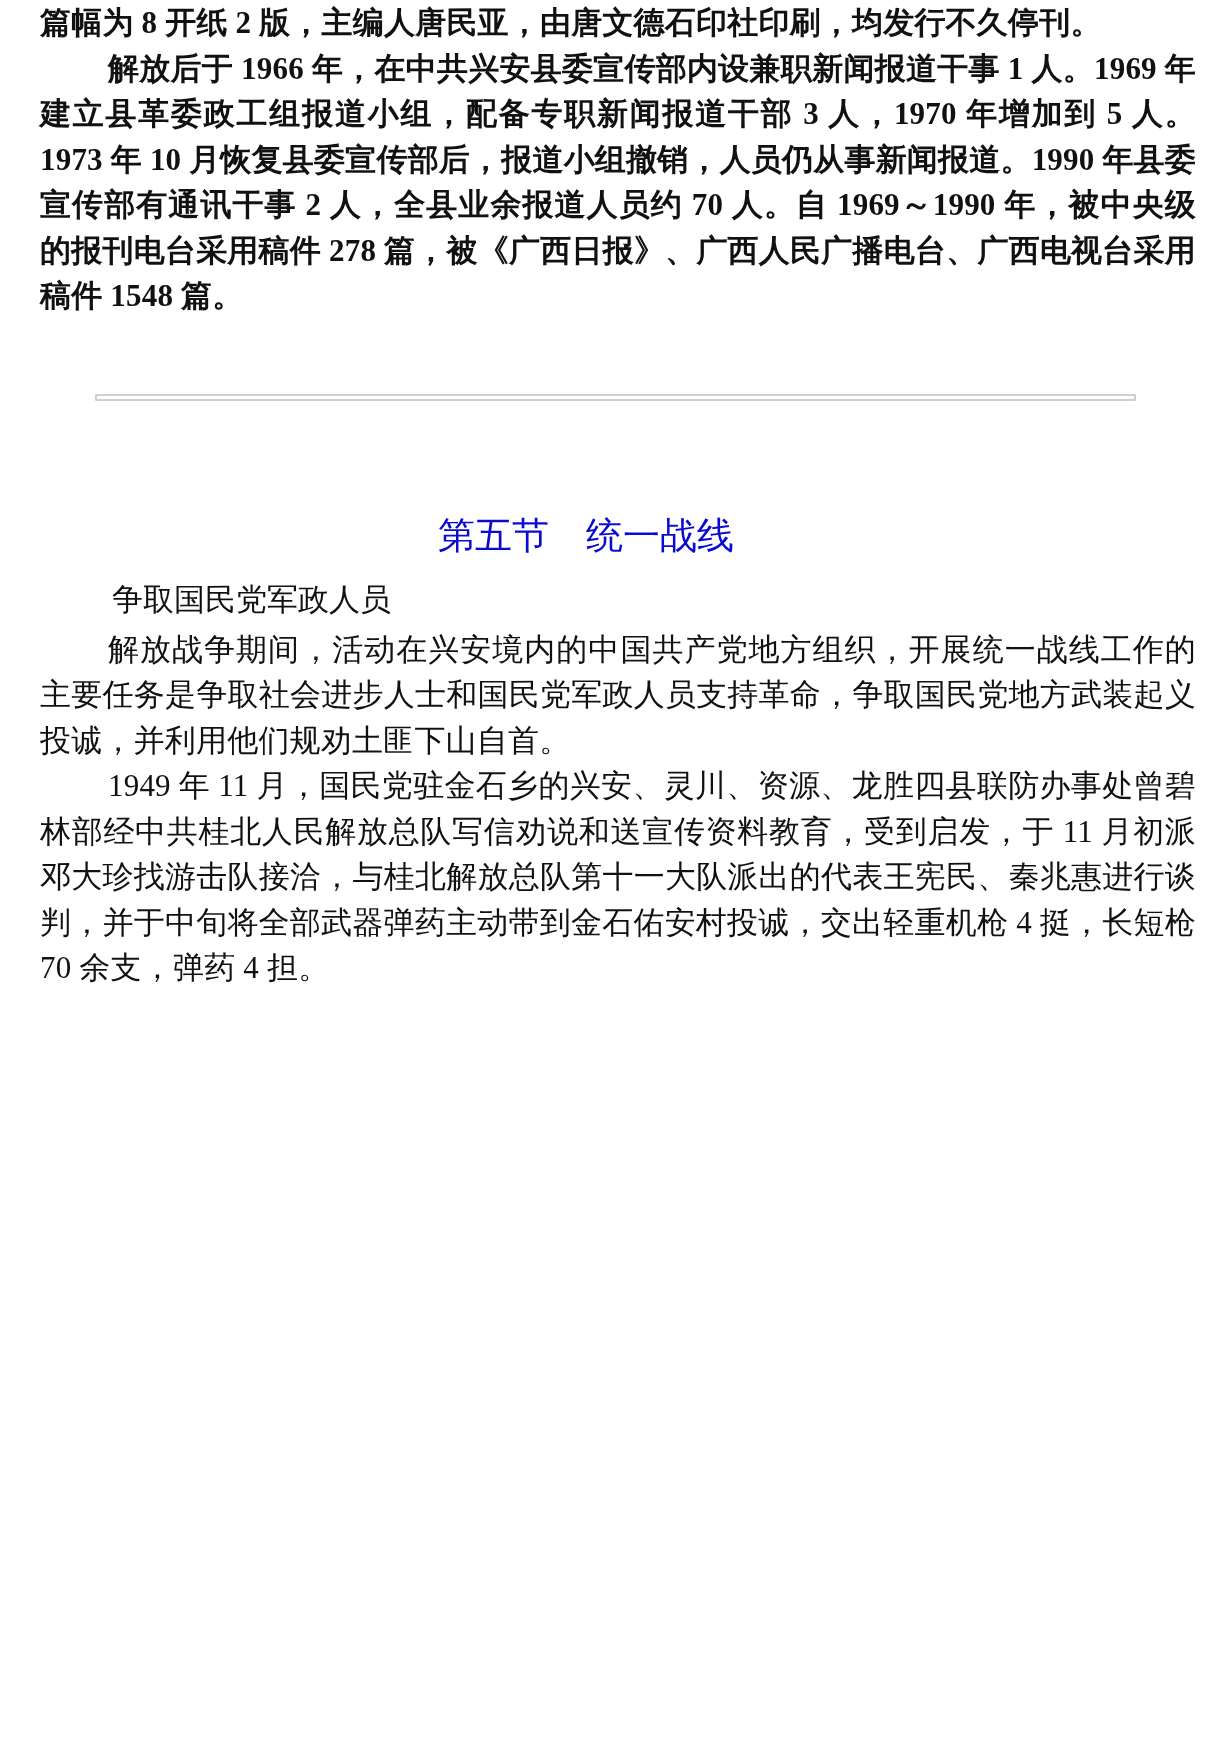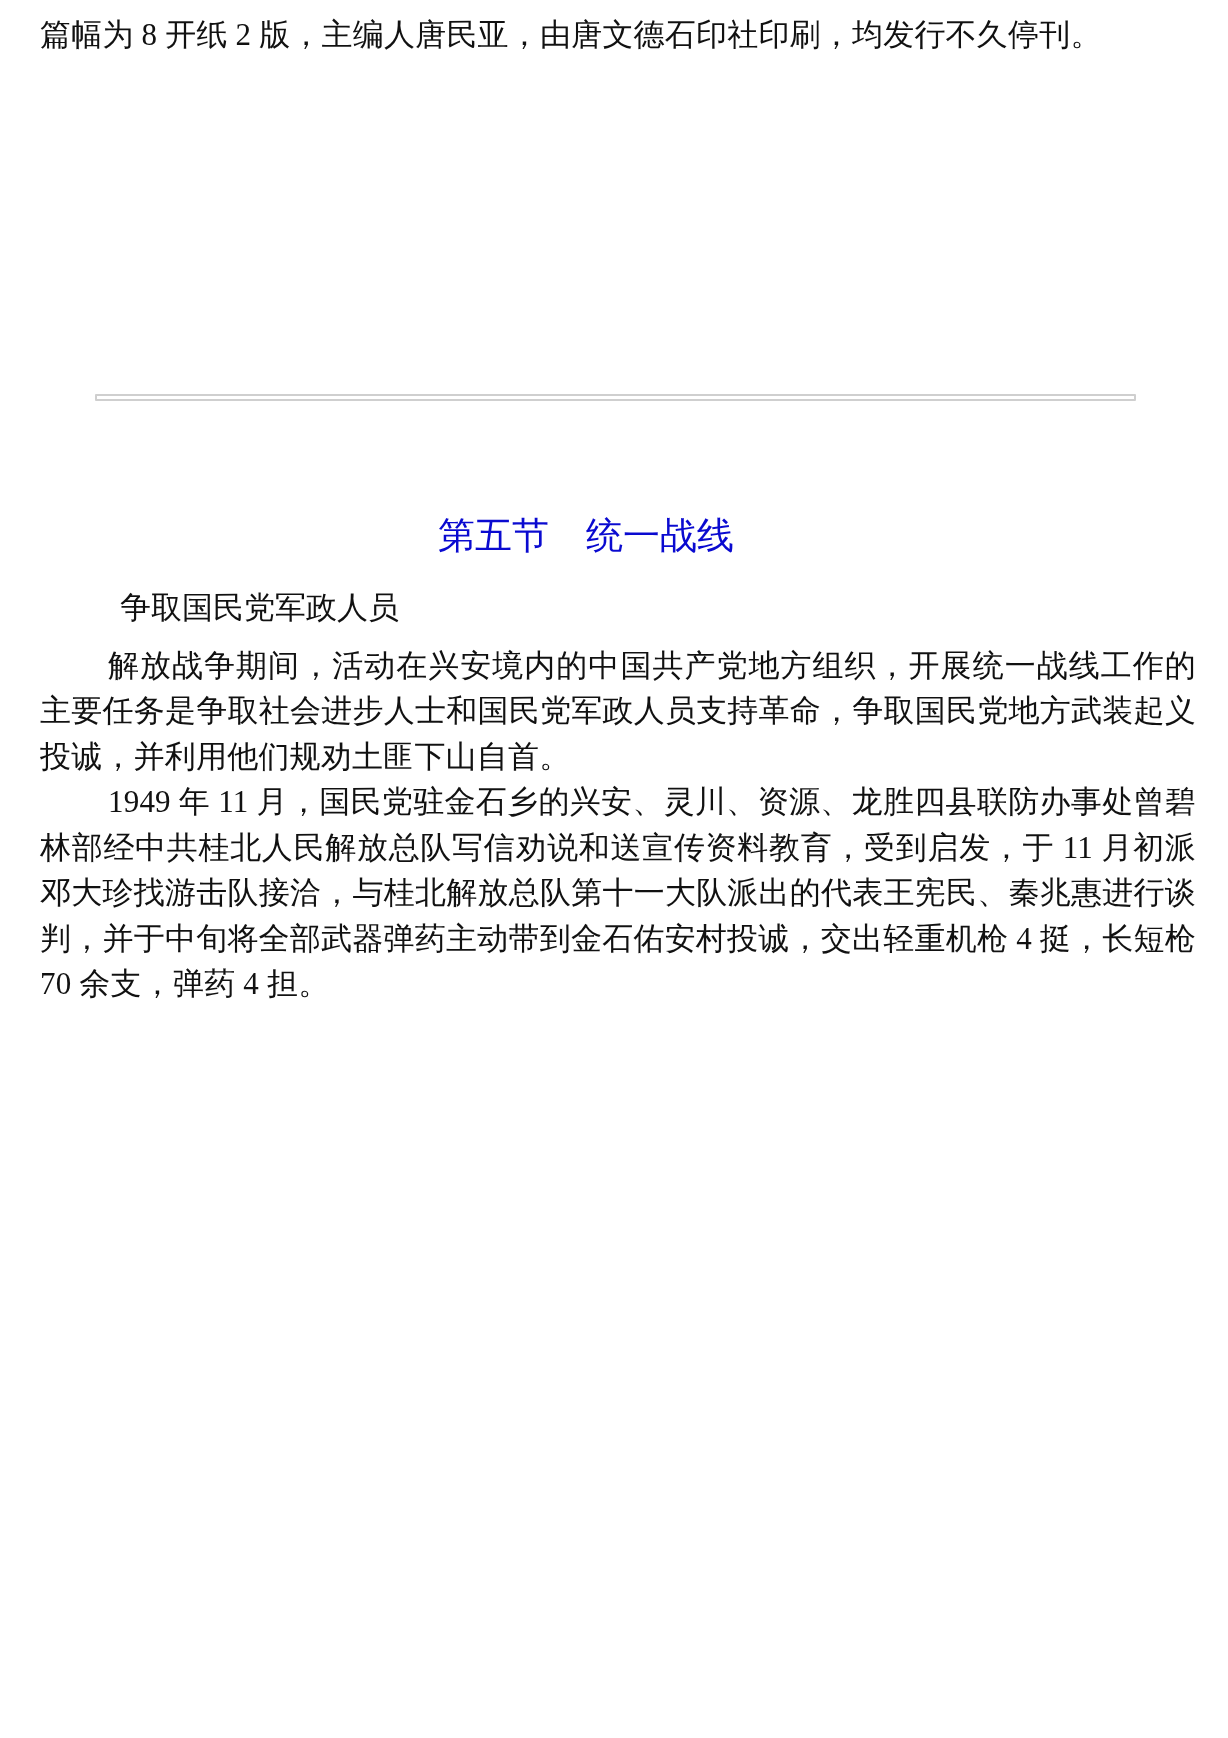--- a/index.html
+++ b/index.html
@@ -11,22 +11,23 @@
       width: 1228px;
       height: 1738px;
       position: relative;
       overflow: hidden;
       font-family: "Liberation Serif", "DejaVu Serif", serif;
       color: #111111;
     }
     .page {
       position: absolute;
       left: 40px;
-      top: 12px;
+      top: 0;
       width: 1156px;
+      font-weight: bold;
     }
     .para {
       margin: 0;
       font-size: 31px;
       line-height: 45.5px;
       text-align: justify;
       text-align-last: left;
       letter-spacing: 0.2px;
     }
     .para.indent {
@@ -55,31 +56,32 @@
       font-weight: 500;
       white-space: pre;
     }
     .section {
       position: absolute;
       left: 40px;
       top: 573px;
       width: 1156px;
     }
     .subhead {
-      margin: 12px;
+      margin: 4px;
       font-size: 31px;
       line-height: 45.5px;
       text-indent: 68px;
     }
   </style>
 </head>
 <body>
 
 <div class="page">
   <p class="para">篇幅为 8 开纸 2 版，主编人唐民亚，由唐文德石印社印刷，均发行不久停刊。</p>
+  <p class="para indent">解放后于 1966 年，在中共兴安县委宣传部内设兼职新闻报道干事 1 人。1969 年建立县革委政工组报道小组，配备专职新闻报道干部 3 人，1970 年增加到 5 人。1973 年 10 月恢复县委宣传部后，报道小组撤销，人员仍从事新闻报道。1990 年县委宣传部有通讯干事 2 人，全县业余报道人员约 70 人。自 1969～1990 年，被中央级的报刊电台采用稿件 278 篇，被《广西日报》、广西人民广播电台、广西电视台采用稿件 1548 篇。</p>
 </div>
 
 <div class="sep"></div>
 
 <h2 class="section-title">第五节　统一战线</h2>
 
 <div class="section">
   <p class="subhead">争取国民党军政人员</p>
   <p class="para indent">解放战争期间，活动在兴安境内的中国共产党地方组织，开展统一战线工作的主要任务是争取社会进步人士和国民党军政人员支持革命，争取国民党地方武装起义投诚，并利用他们规劝土匪下山自首。</p>
   <p class="para indent">1949 年 11 月，国民党驻金石乡的兴安、灵川、资源、龙胜四县联防办事处曾碧林部经中共桂北人民解放总队写信劝说和送宣传资料教育，受到启发，于 11 月初派邓大珍找游击队接洽，与桂北解放总队第十一大队派出的代表王宪民、秦兆惠进行谈判，并于中旬将全部武器弹药主动带到金石佑安村投诚，交出轻重机枪 4 挺，长短枪 70 余支，弹药 4 担。</p>

